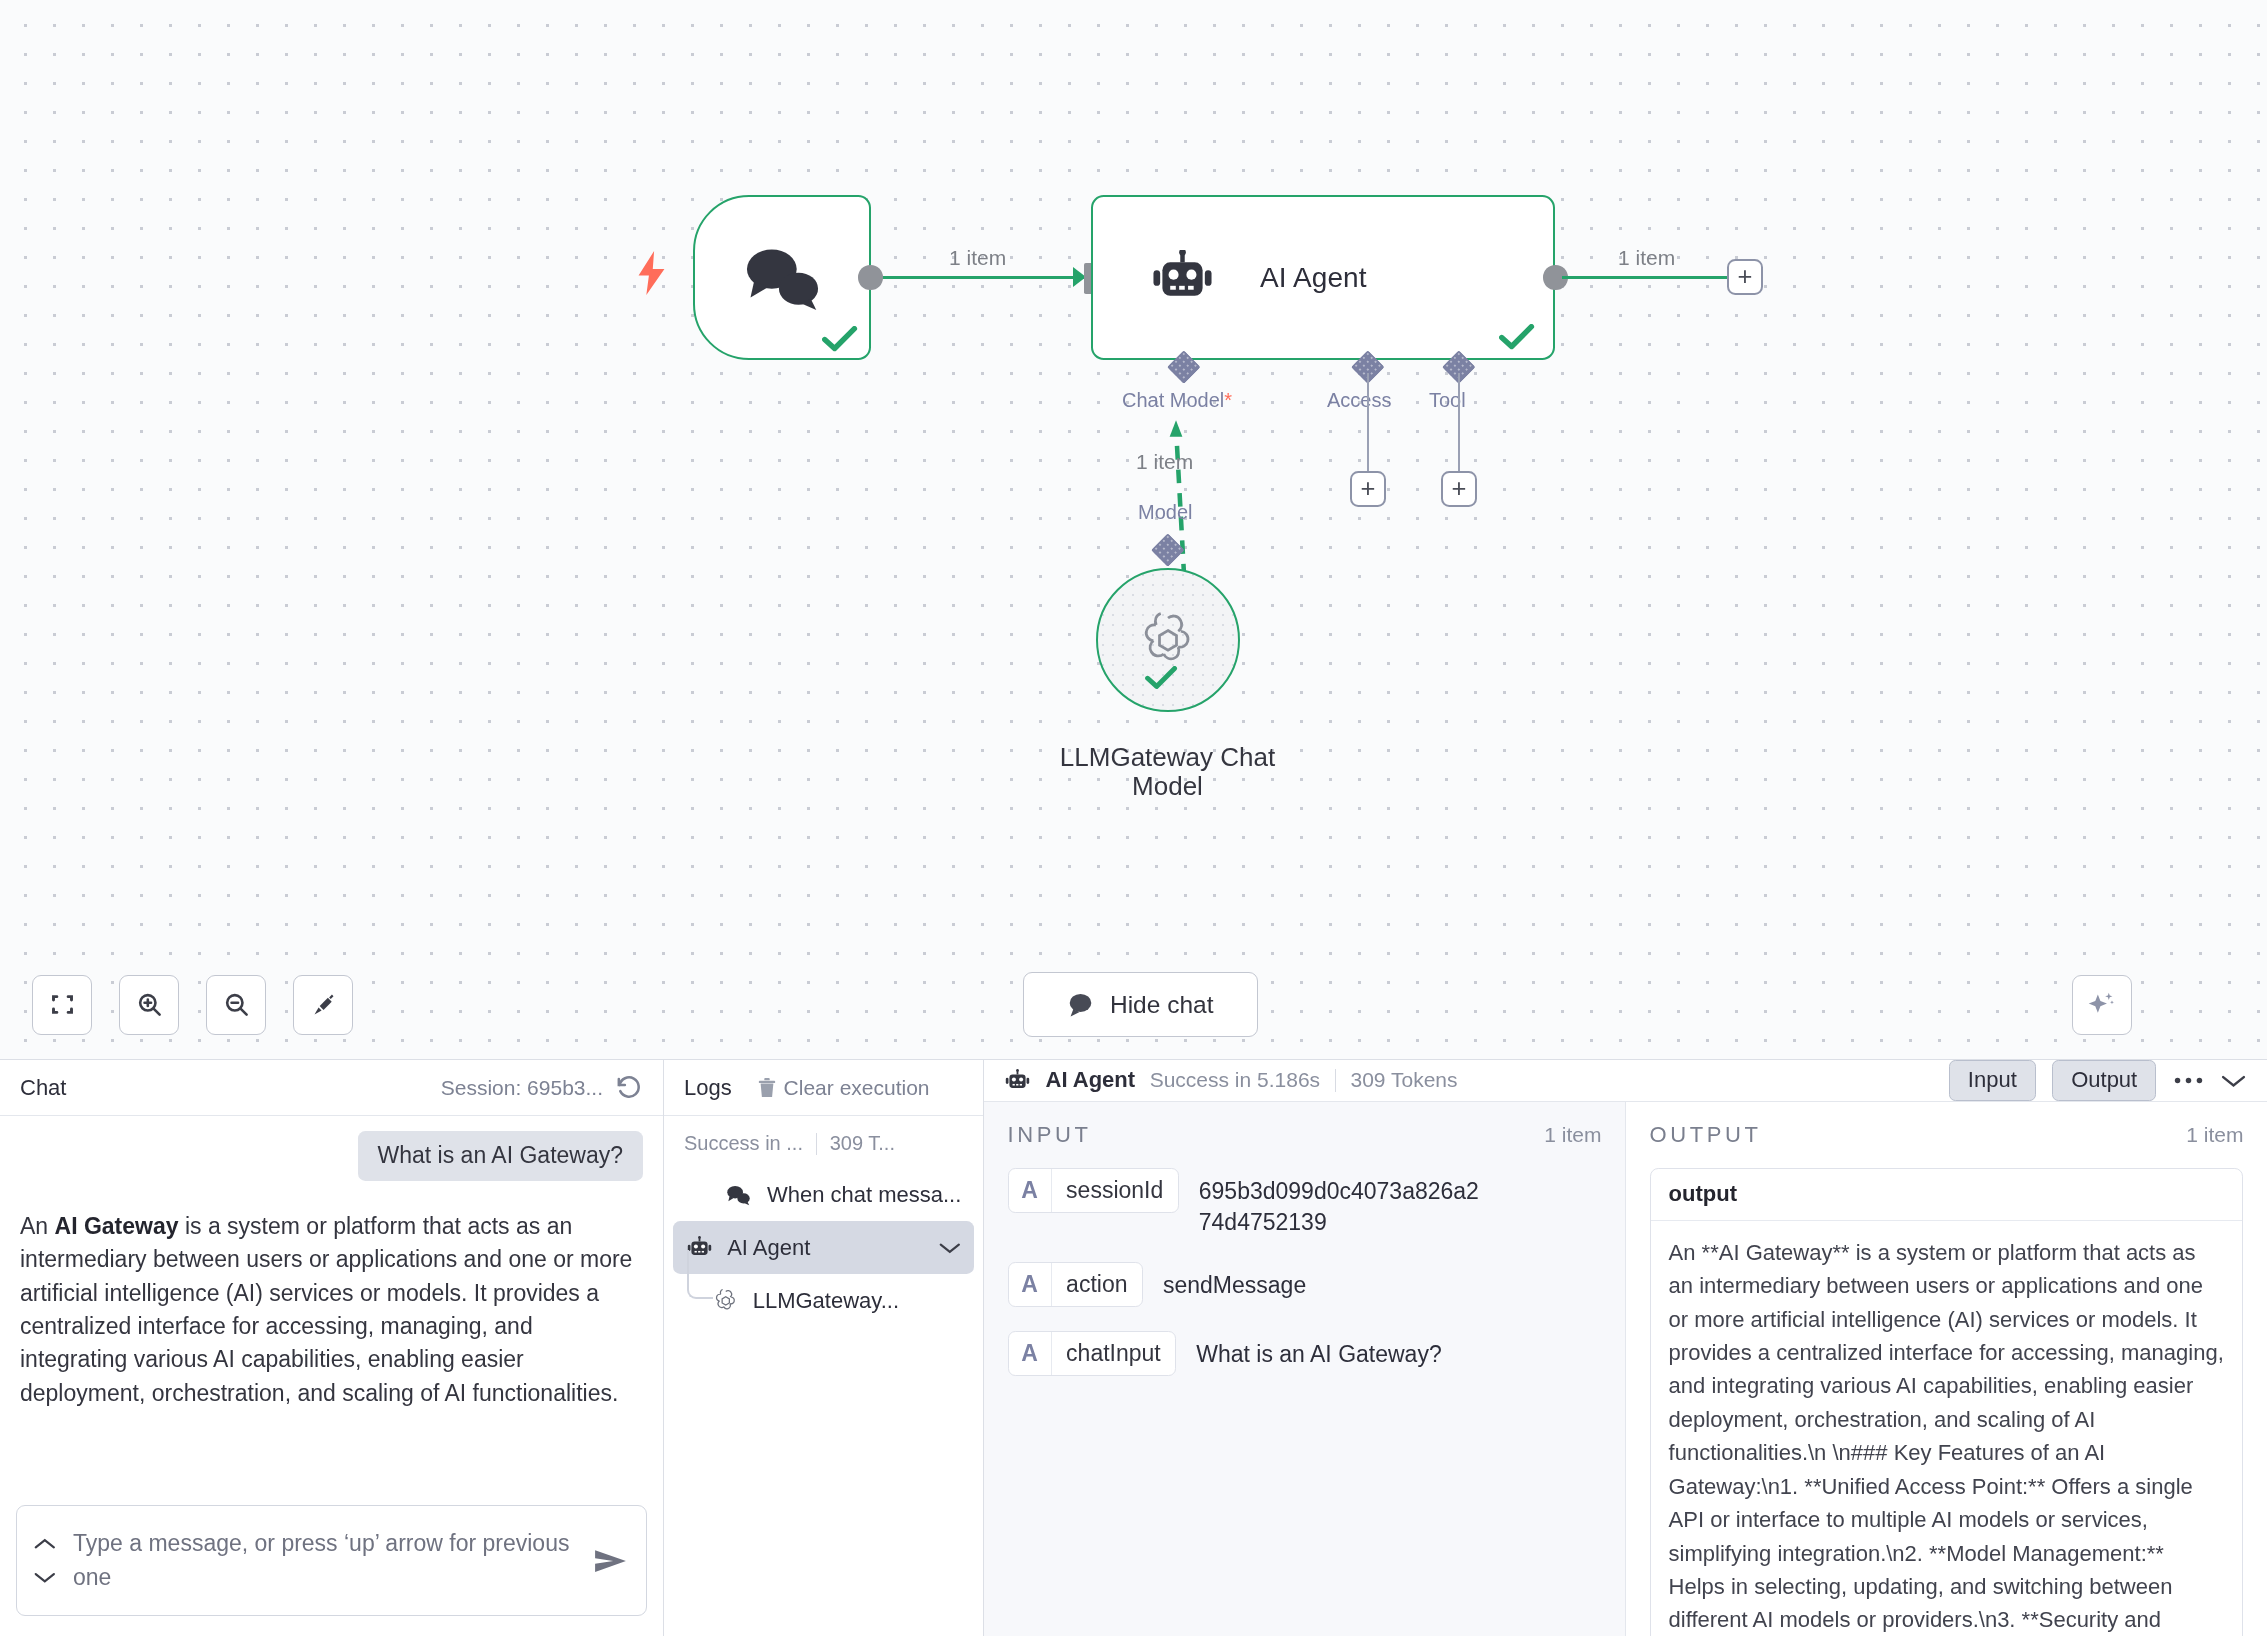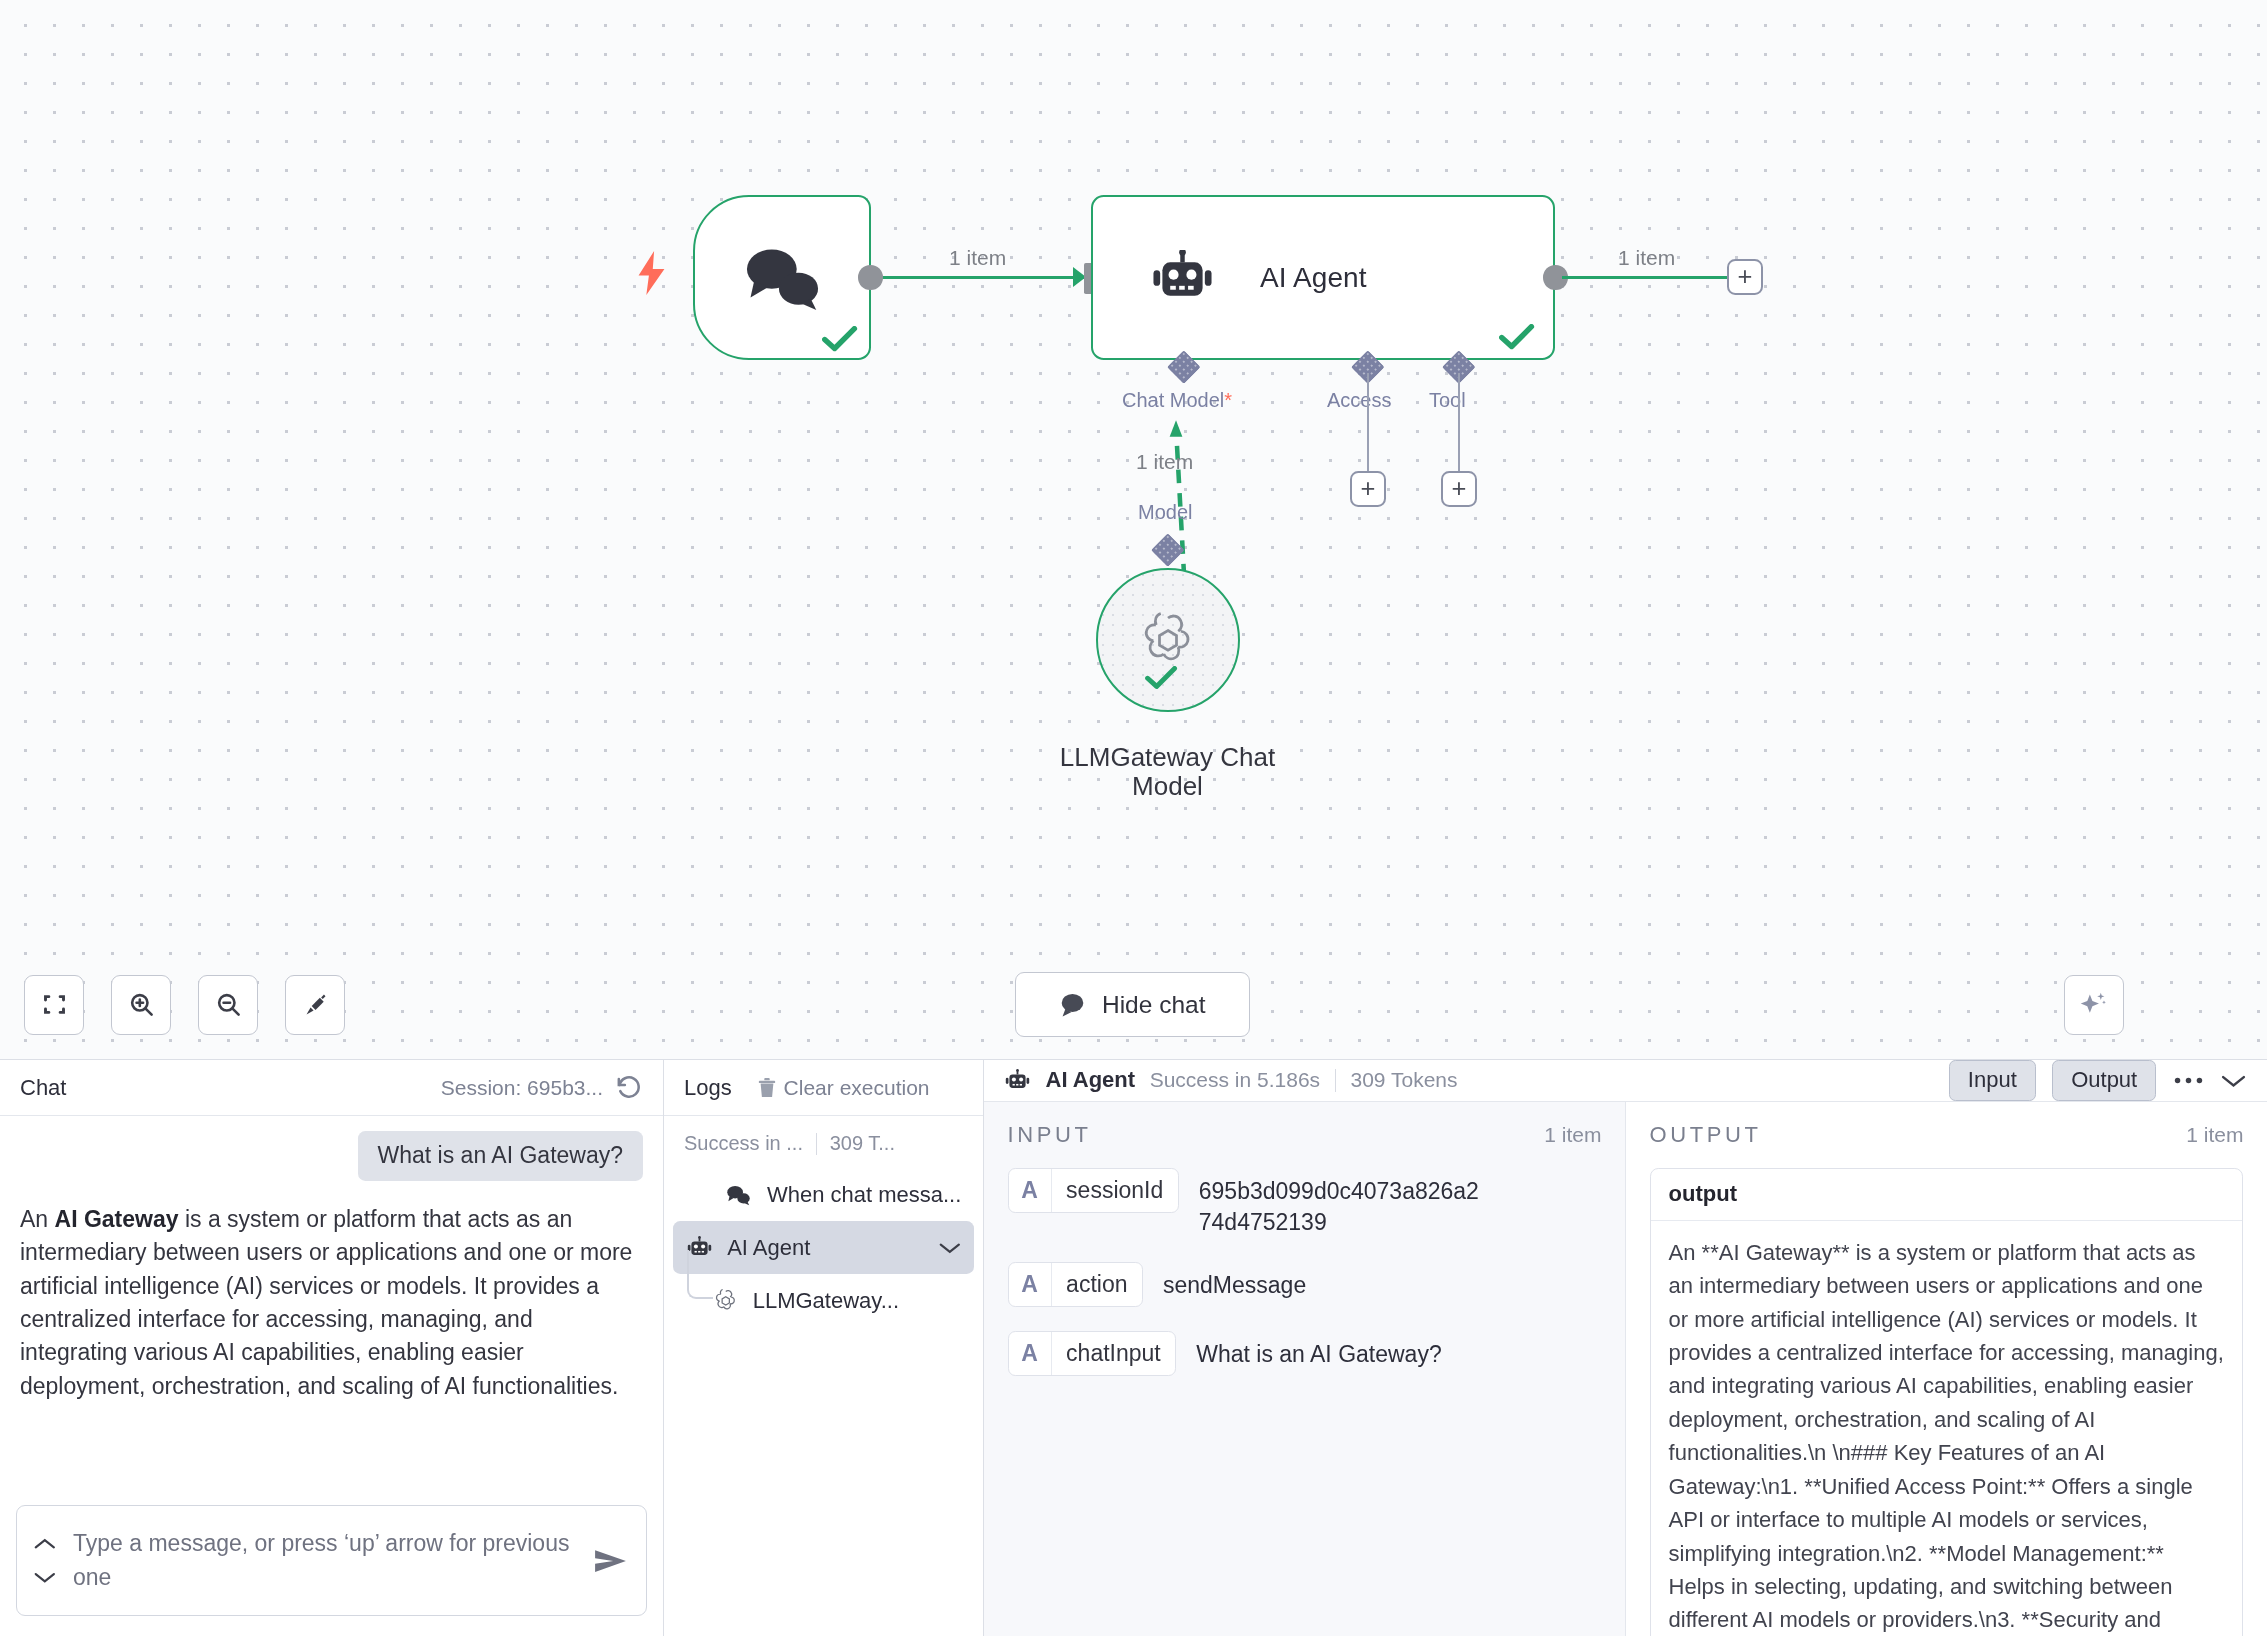--- a/index.html
+++ b/index.html
@@ -77,21 +77,21 @@
     border-left: 13.6px solid #25a36a;
   }
   .dash-edge { position: absolute; }
   .node-caption {
     position: absolute; text-align: center; font-size: 26px; color: #34353f;
     line-height: 1.12; font-weight: 400;
   }
 
   
   .toolbar-row {
-    position: absolute; left: 8px; bottom: 0; width: 2132px; height: 109px;
+    position: absolute; left: 16px; bottom: 0; width: 2132px; height: 109px;
     display: flex; align-items: center;
   }
   .tb-left { position: absolute; left: 16.4px; display: flex; gap: 27px; }
   .tb-btn {
     width: 60px; height: 60px; border: 1.4px solid #c3c7d1; border-radius: 9px;
     background: #fff; display: flex; align-items: center; justify-content: center;
   }
   .hide-chat {
     position: absolute; left: 1007px; width: 235px; height: 65px;
     border: 1.4px solid #c3c7d1; border-radius: 9px; background: #fff;
@@ -110,21 +110,21 @@
     border-bottom: 1.4px solid #e4e7ed; gap: 11px;
   }
   .chat-title { font-size: 22px; color: #2d2e3a; }
   .chat-session { margin-left: auto; font-size: 21px; color: #7d8293; }
   .chat-body { flex: 1; padding: 14.5px 20px 7.3px; overflow: hidden; }
   .msg-user {
     margin-left: auto; width: fit-content; max-width: 473px;
     background: #dfe2e9; color: #34353f; font-size: 23px;
     padding: 11.8px 20px; border-radius: 7.3px;
   }
-  .msg-bot { margin-top: 22px; font-size: 23px; color: #34353f; line-height: 1.45; }
+  .msg-bot { margin-top: 29px; font-size: 23px; color: #34353f; line-height: 1.45; }
   .msg-bot b { color: #24252e; }
   .chat-input-wrap { padding: 9px 16px 20px; }
   .chat-input {
     position: relative; border: 1.4px solid #d3d7e0; border-radius: 9px;
     min-height: 111px; display: flex; align-items: center; padding: 12.7px 64px 12.7px 56px;
   }
   .chat-ph { font-size: 23px; color: #6f7280; line-height: 1.45; }
   .spin-arrows {
     position: absolute; left: 16.4px; top: 50%; transform: translateY(-50%);
     display: flex; flex-direction: column; gap: 20px; color: #3c3e48;

